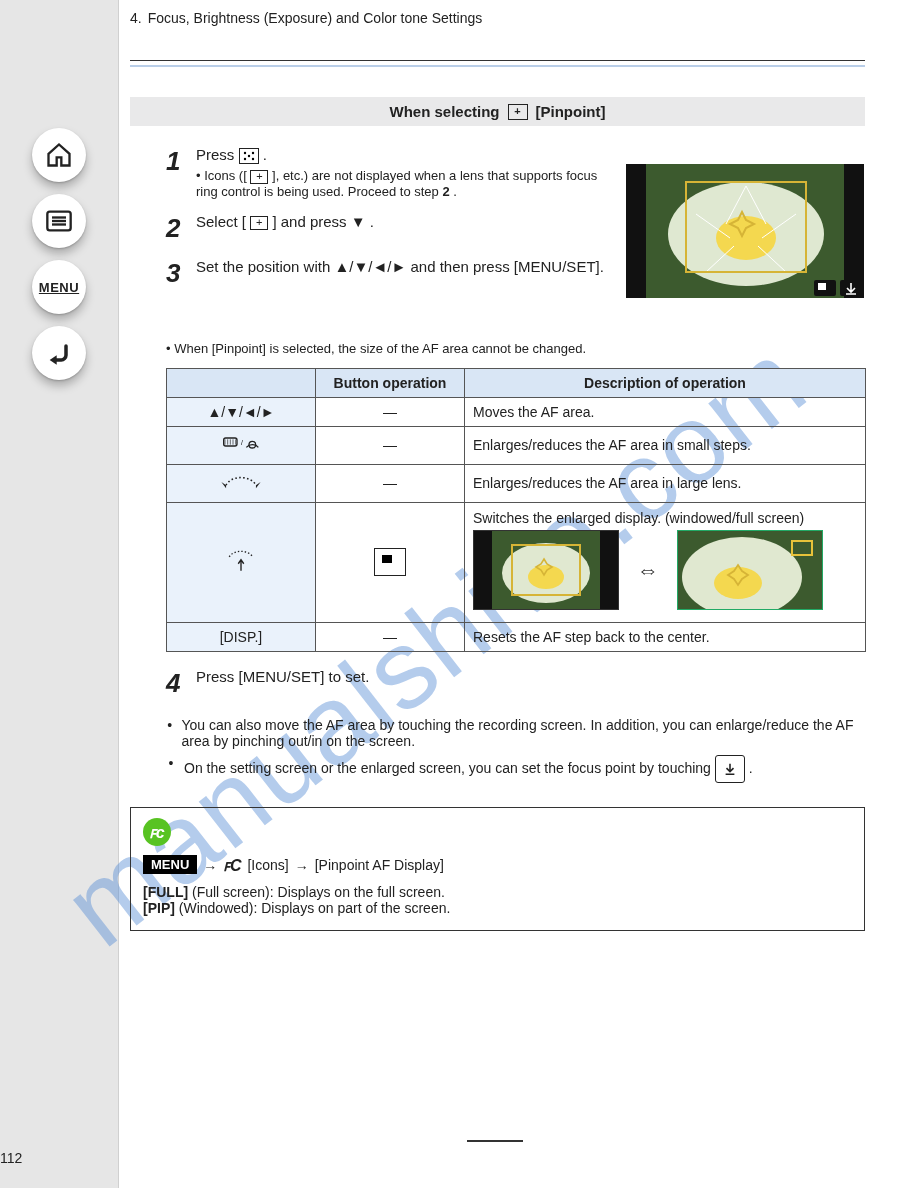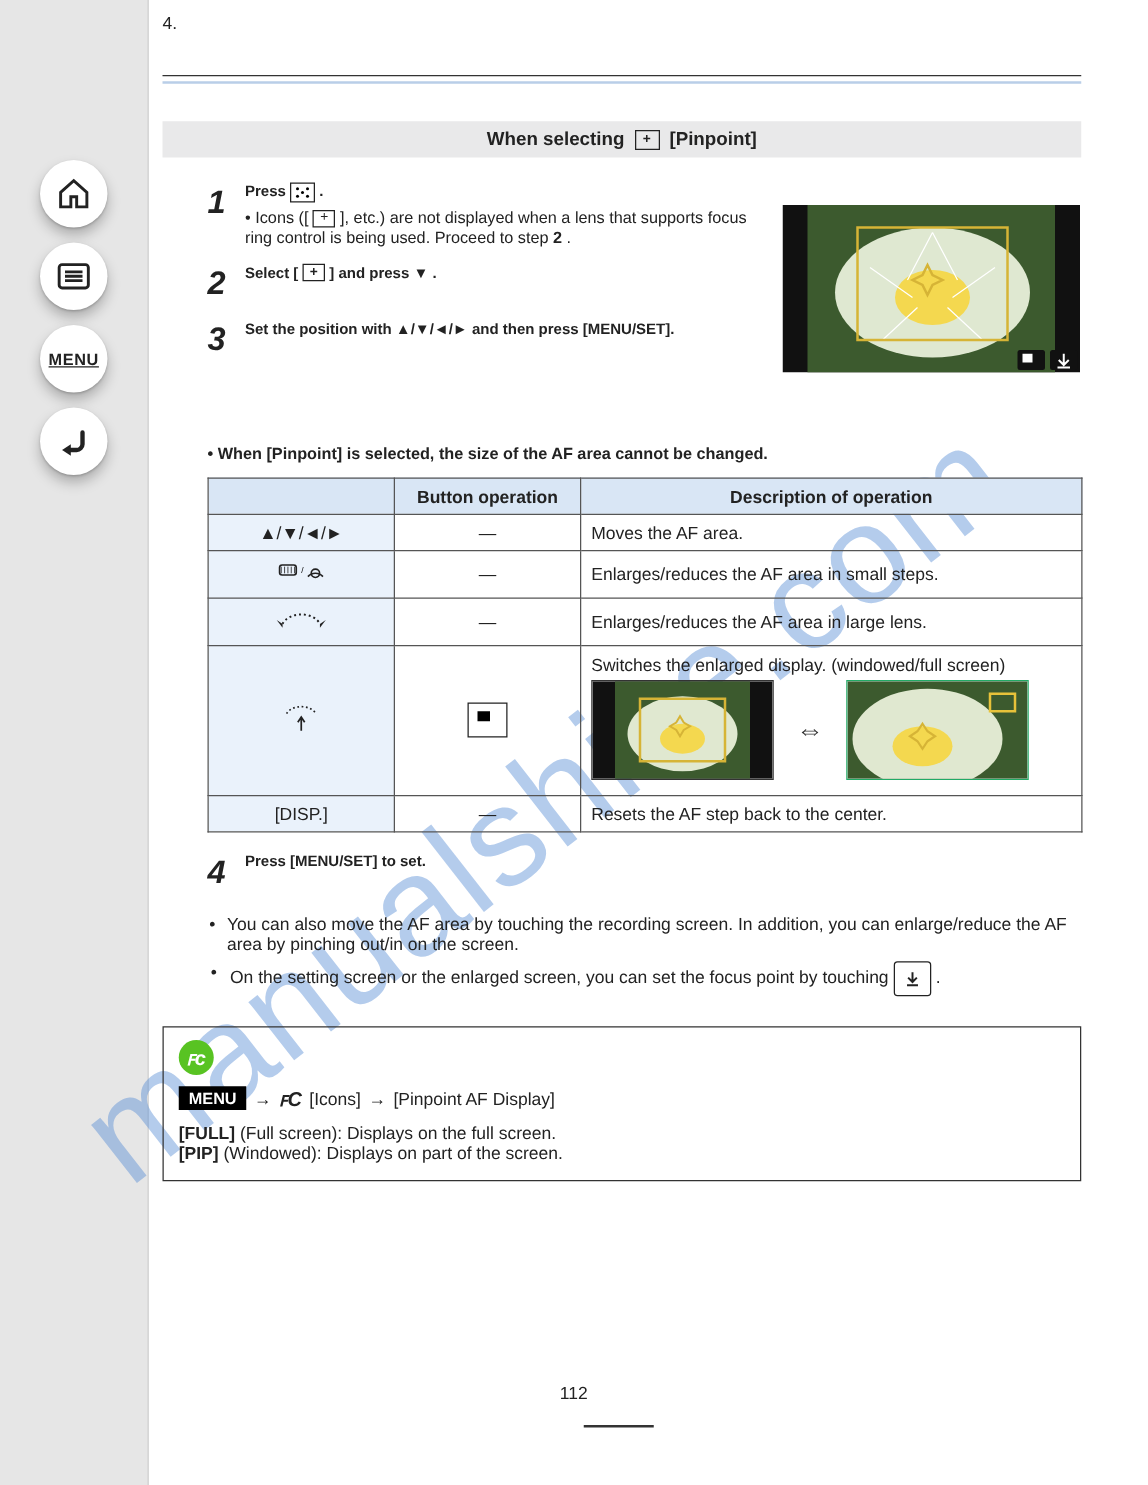--- a/index.html
+++ b/index.html
@@ -80,39 +80,39 @@
     margin-top: 20px;
     display:flex;
     gap: 8px;
   }
   .step.indent { margin-left: 36px; }
   .step .num {
     font-size: 26px; font-weight: bold; font-style: italic;
     width: 22px; flex:0 0 auto;
   }
   .step .text { flex:1 1 auto; }
-  .step .text .main { font-weight: bold; font-size: 12px; }
+  .step .text .main { font-weight: normal; font-size: 15px; }
   .step .text .sub  { margin-top: 4px; }
 
   .float-right-demo {
     position:absolute;
     left: 496px;
     top: 164px;
     width: 238px;
     height: 134px;
   }
 
   .spacer-below-step2 { height: 52px; }
 
   .spot-box {
     margin-top: 0;
     margin-left: 36px;
     font-weight: bold;
   }
-  .spot-box .sub { font-weight: bold; margin-top: 16px; }
+  .spot-box .sub { font-weight: normal; margin-top: 0; }
 
   
   table.af-table {
     margin-top: 12px;
     margin-left: 36px;
     border-collapse: collapse;
     width: 700px;
   }
   table.af-table th, table.af-table td {
     border: 1px solid #555;
@@ -233,22 +233,21 @@
     pointer-events:none;
     font-weight: 500;
     letter-spacing: 2px;
     white-space: nowrap;
   }
 
   
   .page-num {
     position:absolute;
     left: 0; width: 100%;
-    top: 1106px;
-    text-align:center;
+    top: 1150px;
     font-size: 14px;
   }
   .page-rule {
     position:absolute;
     left: 467px;
     top: 1140px;
     width: 56px;
     height: 2px;
     background: #333;
   }
@@ -285,20 +284,21 @@
         <path d="M10 14 L4 18 L10 22 Z" fill="#222"></path>
       </svg>
   </div>
 </div>
 
 <div class="watermark">manualshive.com</div>
 
 <div class="content">
   <div style="display:flex; gap:6px; margin-top:10px; font-size:14px;">
     <span>4.</span>
+    <span>Focus, Brightness (Exposure) and Color tone Settings</span>
   </div>
   <div class="rule-sep"></div>
 
   <div class="section-header">
     <span>When selecting</span>
     <span class="icon-box plus"></span>
     <span>[Pinpoint]</span>
   </div>
 
   <div class="float-right-demo">

